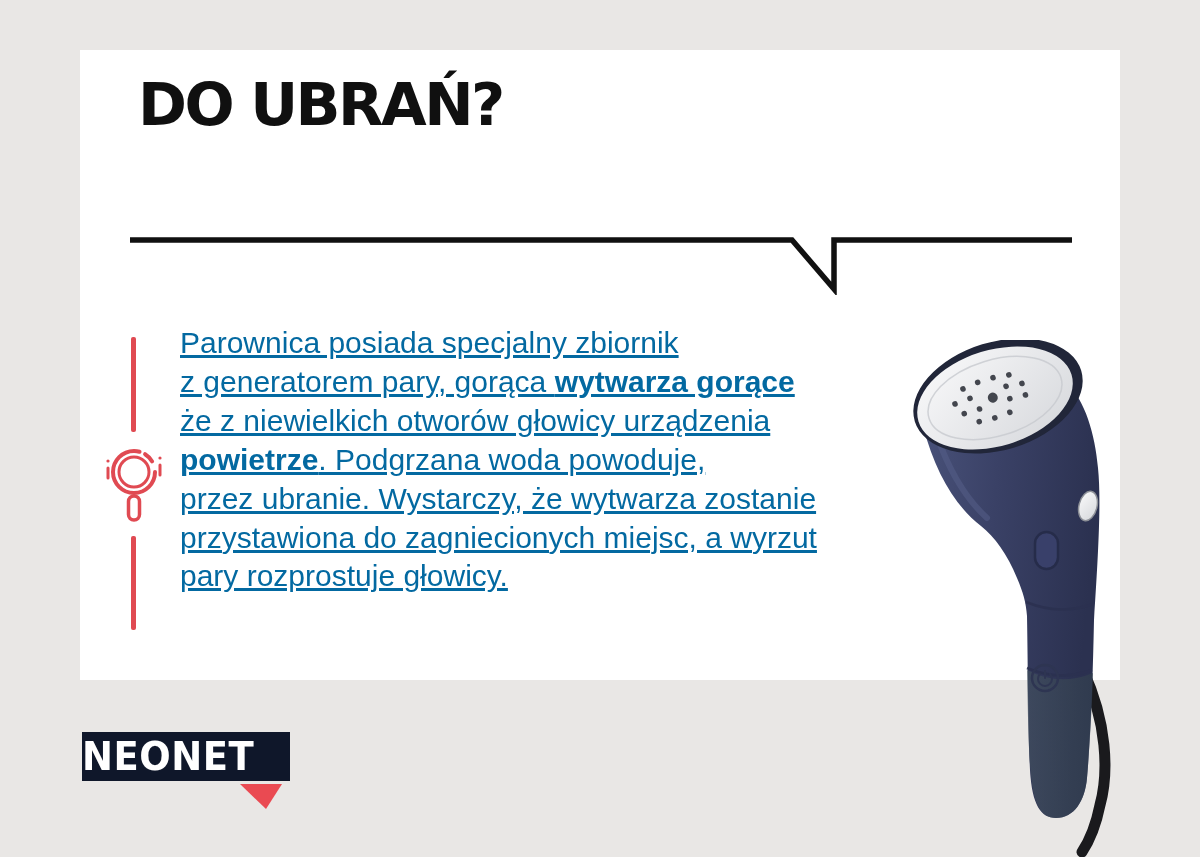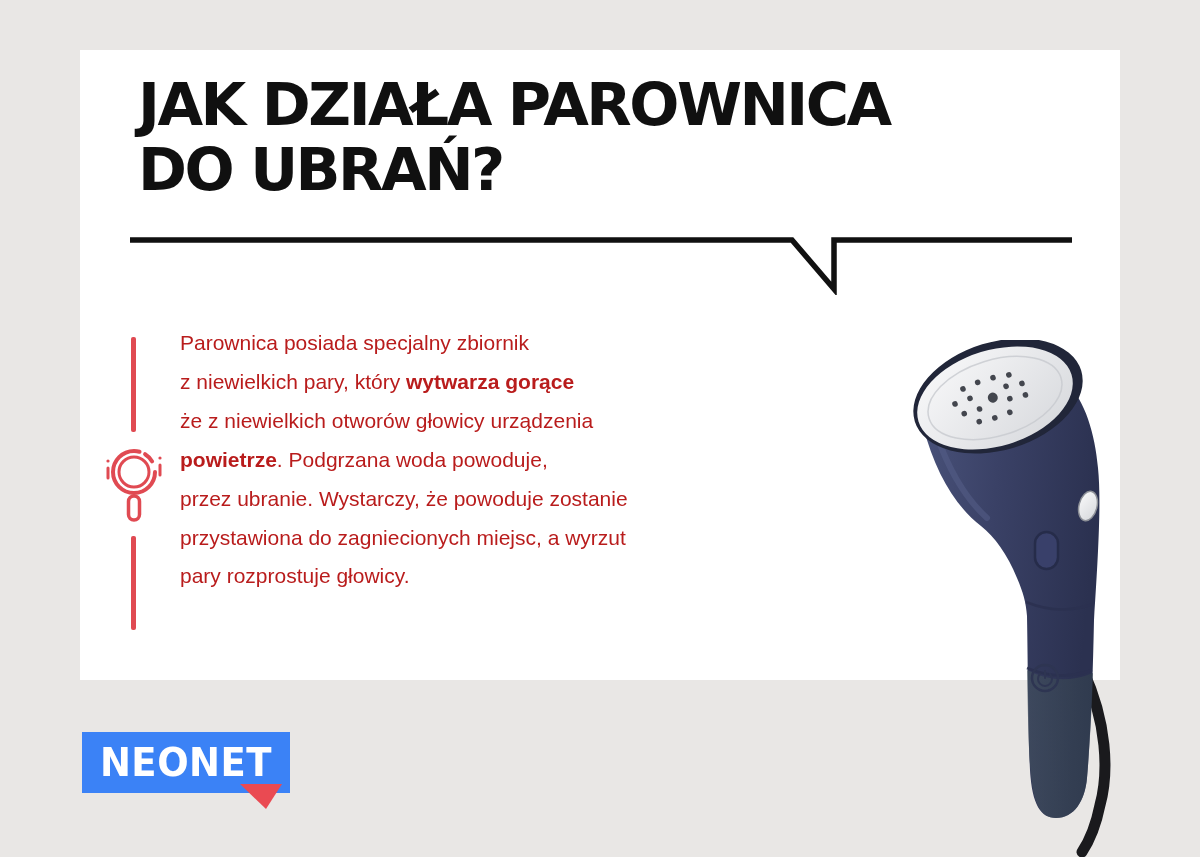--- a/index.html
+++ b/index.html
@@ -19,44 +19,43 @@
   }
   .divider-svg{position:absolute;left:130px;top:237px;}
   .accent-rail{
     position:absolute;left:131px;width:5px;border-radius:2px;background:#e04a52;
   }
   .rail-top{top:337px;height:95px;}
   .rail-bottom{top:536px;height:94px;}
   .magnifier-svg{position:absolute;left:102px;top:438px;}
   .body-text{
     position:absolute;left:180px;top:324px;width:700px;
-    font-size:21px;line-height:38.9px;color:#b91c1c;
+    font-size:30px;line-height:38.9px;color:#0369a1;text-decoration:underline;
   }
   .body-text b{font-weight:bold;}
   .logo-box{
-    position:absolute;left:82px;top:732px;width:208px;height:61px;
-    background:#3b82f6;display:flex;align-items:center;justify-content:center;
+    position:absolute;left:82px;top:732px;width:208px;height:49px;
+    background:#0f172a;display:flex;align-items:center;justify-content:flex-start;
   }
   .logo-text{
     font-family:"DejaVu Sans","Liberation Sans",sans-serif;
     font-weight:bold;font-size:37px;letter-spacing:0.5px;color:#ffffff;
     transform:scaleY(1.04);
   }
   .logo-tail-svg{position:absolute;left:238px;top:784px;}
   .steamer-svg{position:absolute;left:885px;top:340px;}
 </style>
 </head>
 <body>
 
 <div class="stage">
 
   <div class="card"></div>
 
   <div class="title">
-    <div>JAK DZIAŁA PAROWNICA</div>
     <div>DO UBRAŃ?</div>
   </div>
 
   <svg class="divider-svg" width="945" height="58" viewBox="0 0 945 58">
     <polyline points="0,3 662,3 704,52 704,3 942,3" fill="none" stroke="#111111" stroke-width="5.5"></polyline>
   </svg>
 
   <div class="accent-rail rail-top"></div>
   <div class="accent-rail rail-bottom"></div>
 
@@ -67,24 +66,24 @@
       <line x1="6" y1="30" x2="6" y2="40" stroke-width="3"></line>
       <circle cx="6" cy="23" r="1.6" fill="#e04a52" stroke="none"></circle>
       <line x1="58" y1="27" x2="58" y2="37" stroke-width="3"></line>
       <circle cx="58" cy="20" r="1.6" fill="#e04a52" stroke="none"></circle>
       <rect x="26.5" y="58" width="11" height="24" rx="5.5" stroke-width="3.5"></rect>
     </g>
   </svg>
 
   <div class="body-text">
       <div><span>Parownica posiada specjalny zbiornik</span></div>
-      <div><span>z niewielkich pary, który </span><b>wytwarza gorące</b></div>
+      <div><span>z generatorem pary, gorąca </span><b>wytwarza gorące</b></div>
       <div><span>że z niewielkich otworów głowicy urządzenia</span></div>
       <div><b>powietrze</b><span>. Podgrzana woda powoduje,</span></div>
-      <div><span>przez ubranie. Wystarczy, że powoduje zostanie</span></div>
+      <div><span>przez ubranie. Wystarczy, że wytwarza zostanie</span></div>
       <div><span>przystawiona do zagniecionych miejsc, a wyrzut</span></div>
       <div><span>pary rozprostuje głowicy.</span></div>
     </div>
 
   <svg class="steamer-svg" width="250" height="517" viewBox="0 0 250 517">
     <defs>
       <linearGradient id="bodyGrad" x1="0" y1="0" x2="1" y2="0.25">
         <stop offset="0" stop-color="#49527a"></stop>
         <stop offset="0.45" stop-color="#3a4166"></stop>
         <stop offset="1" stop-color="#2b3150"></stop>

